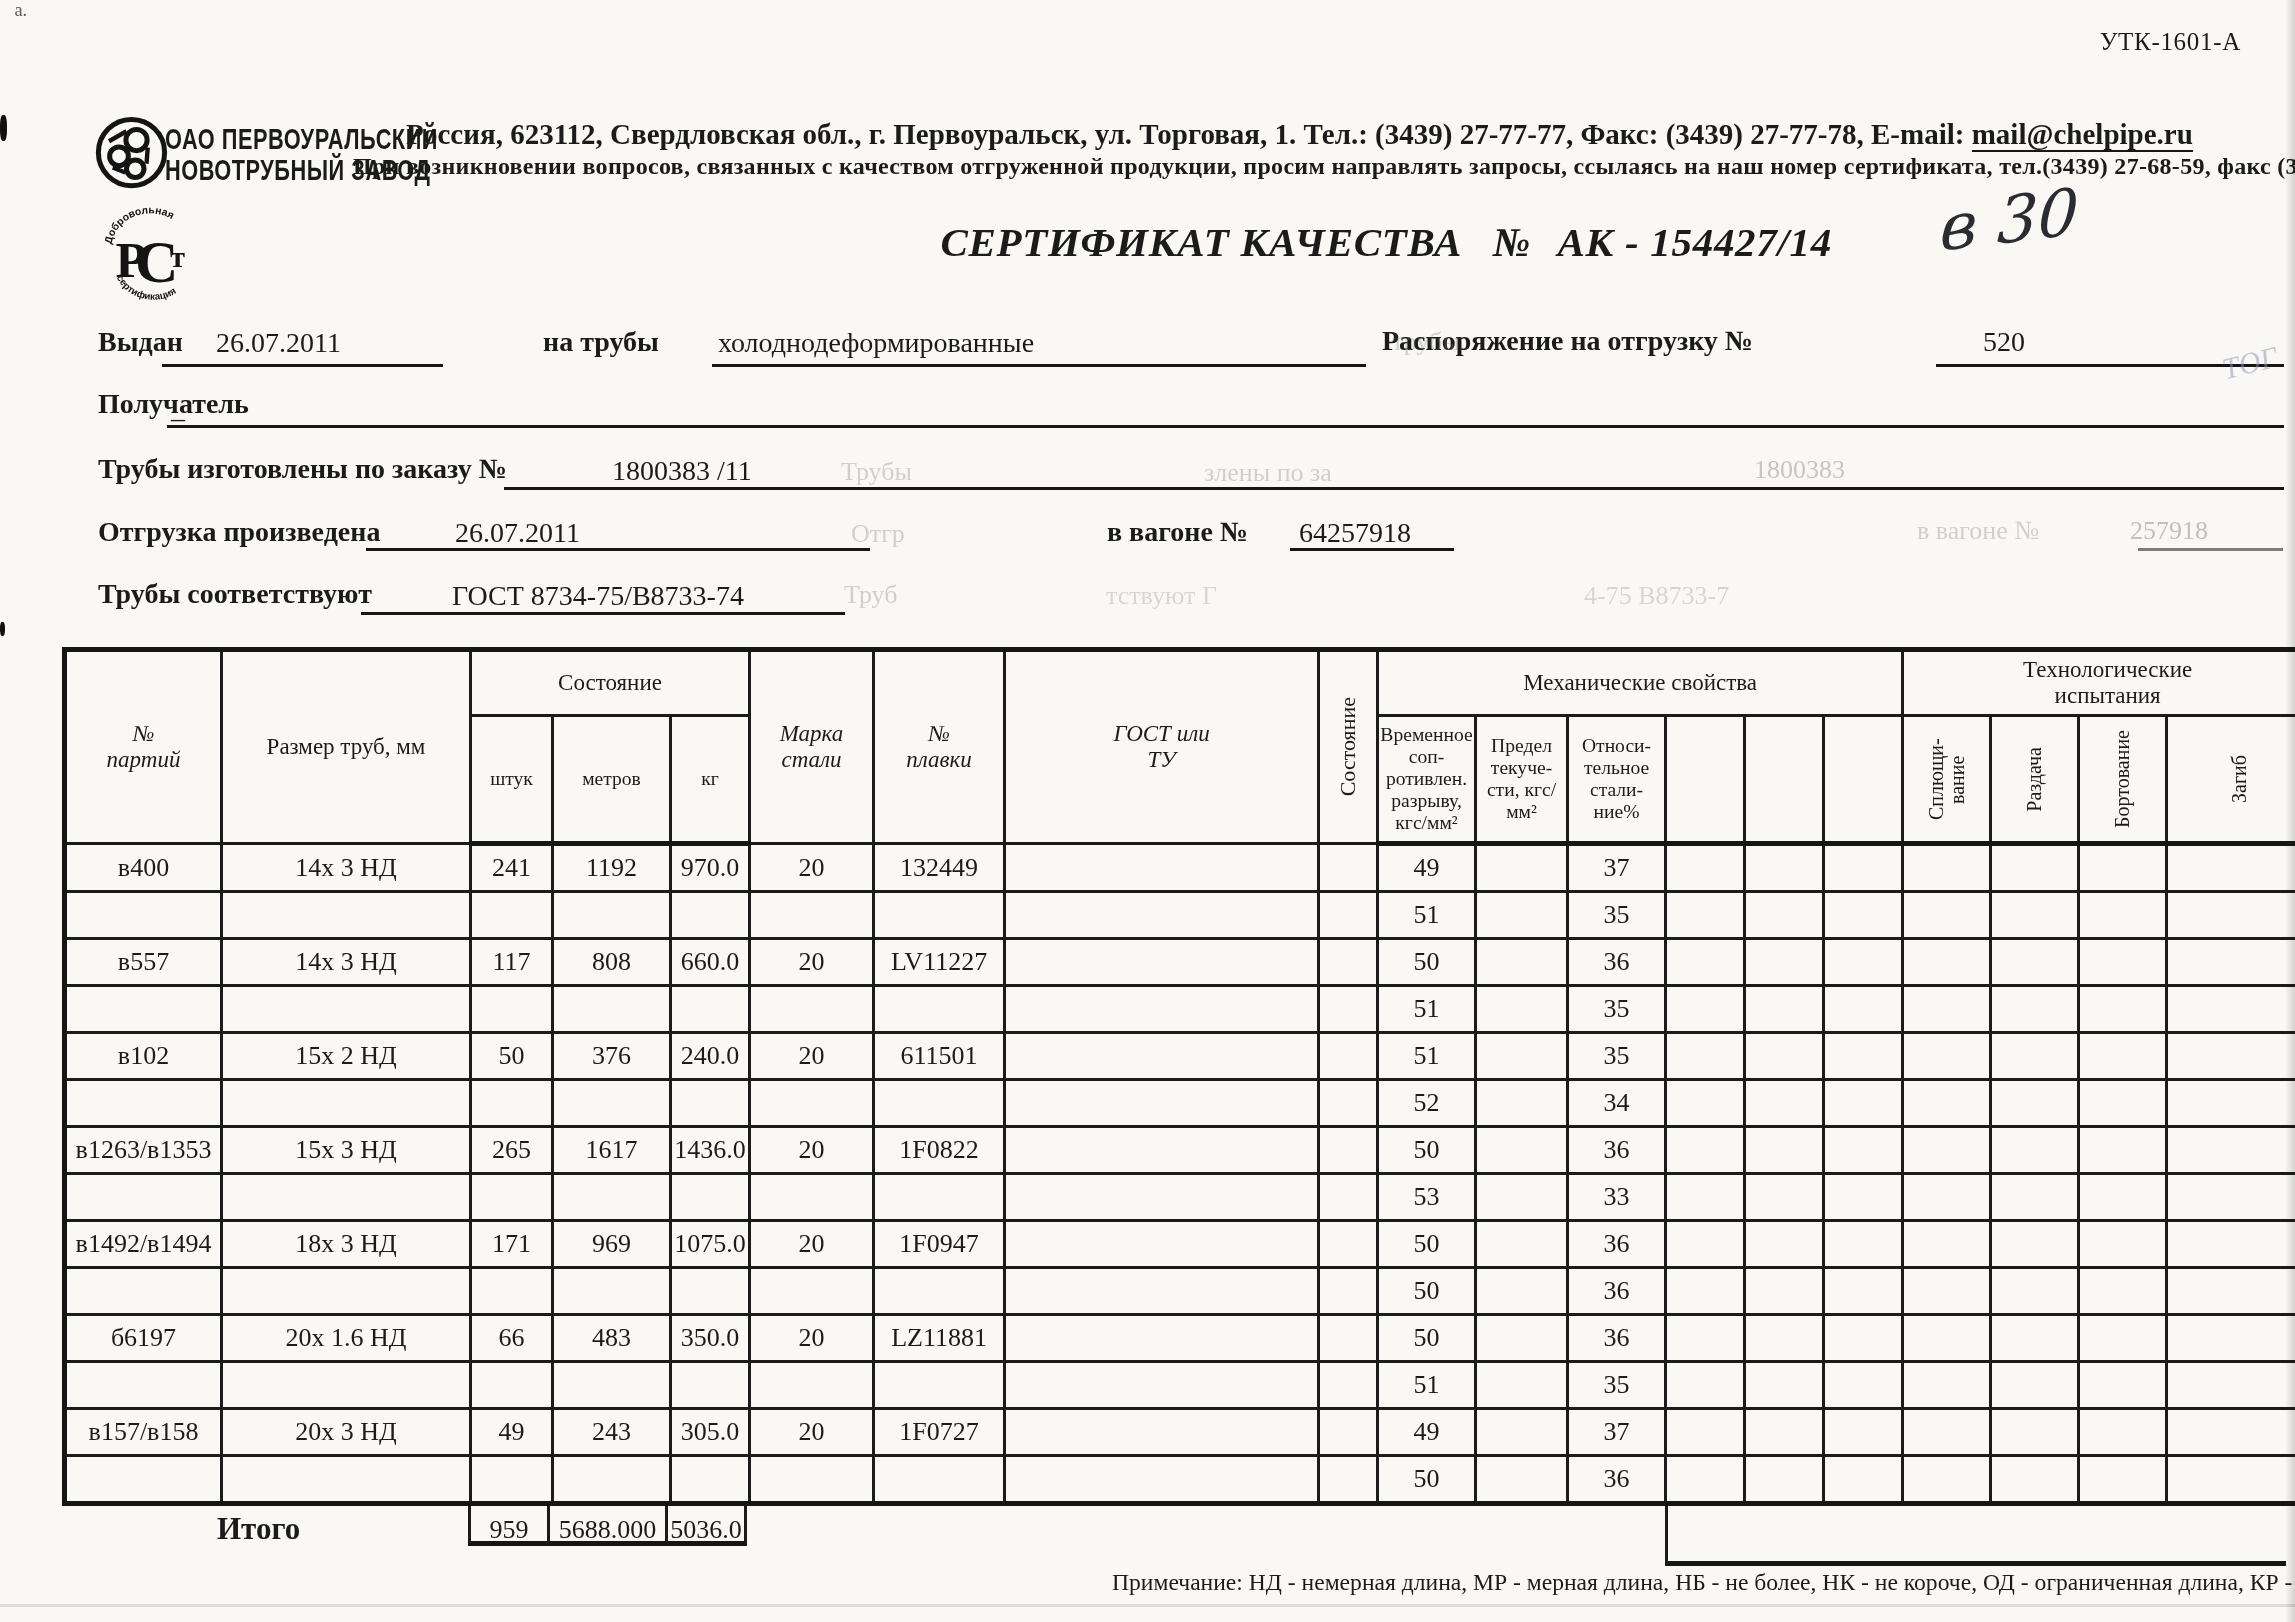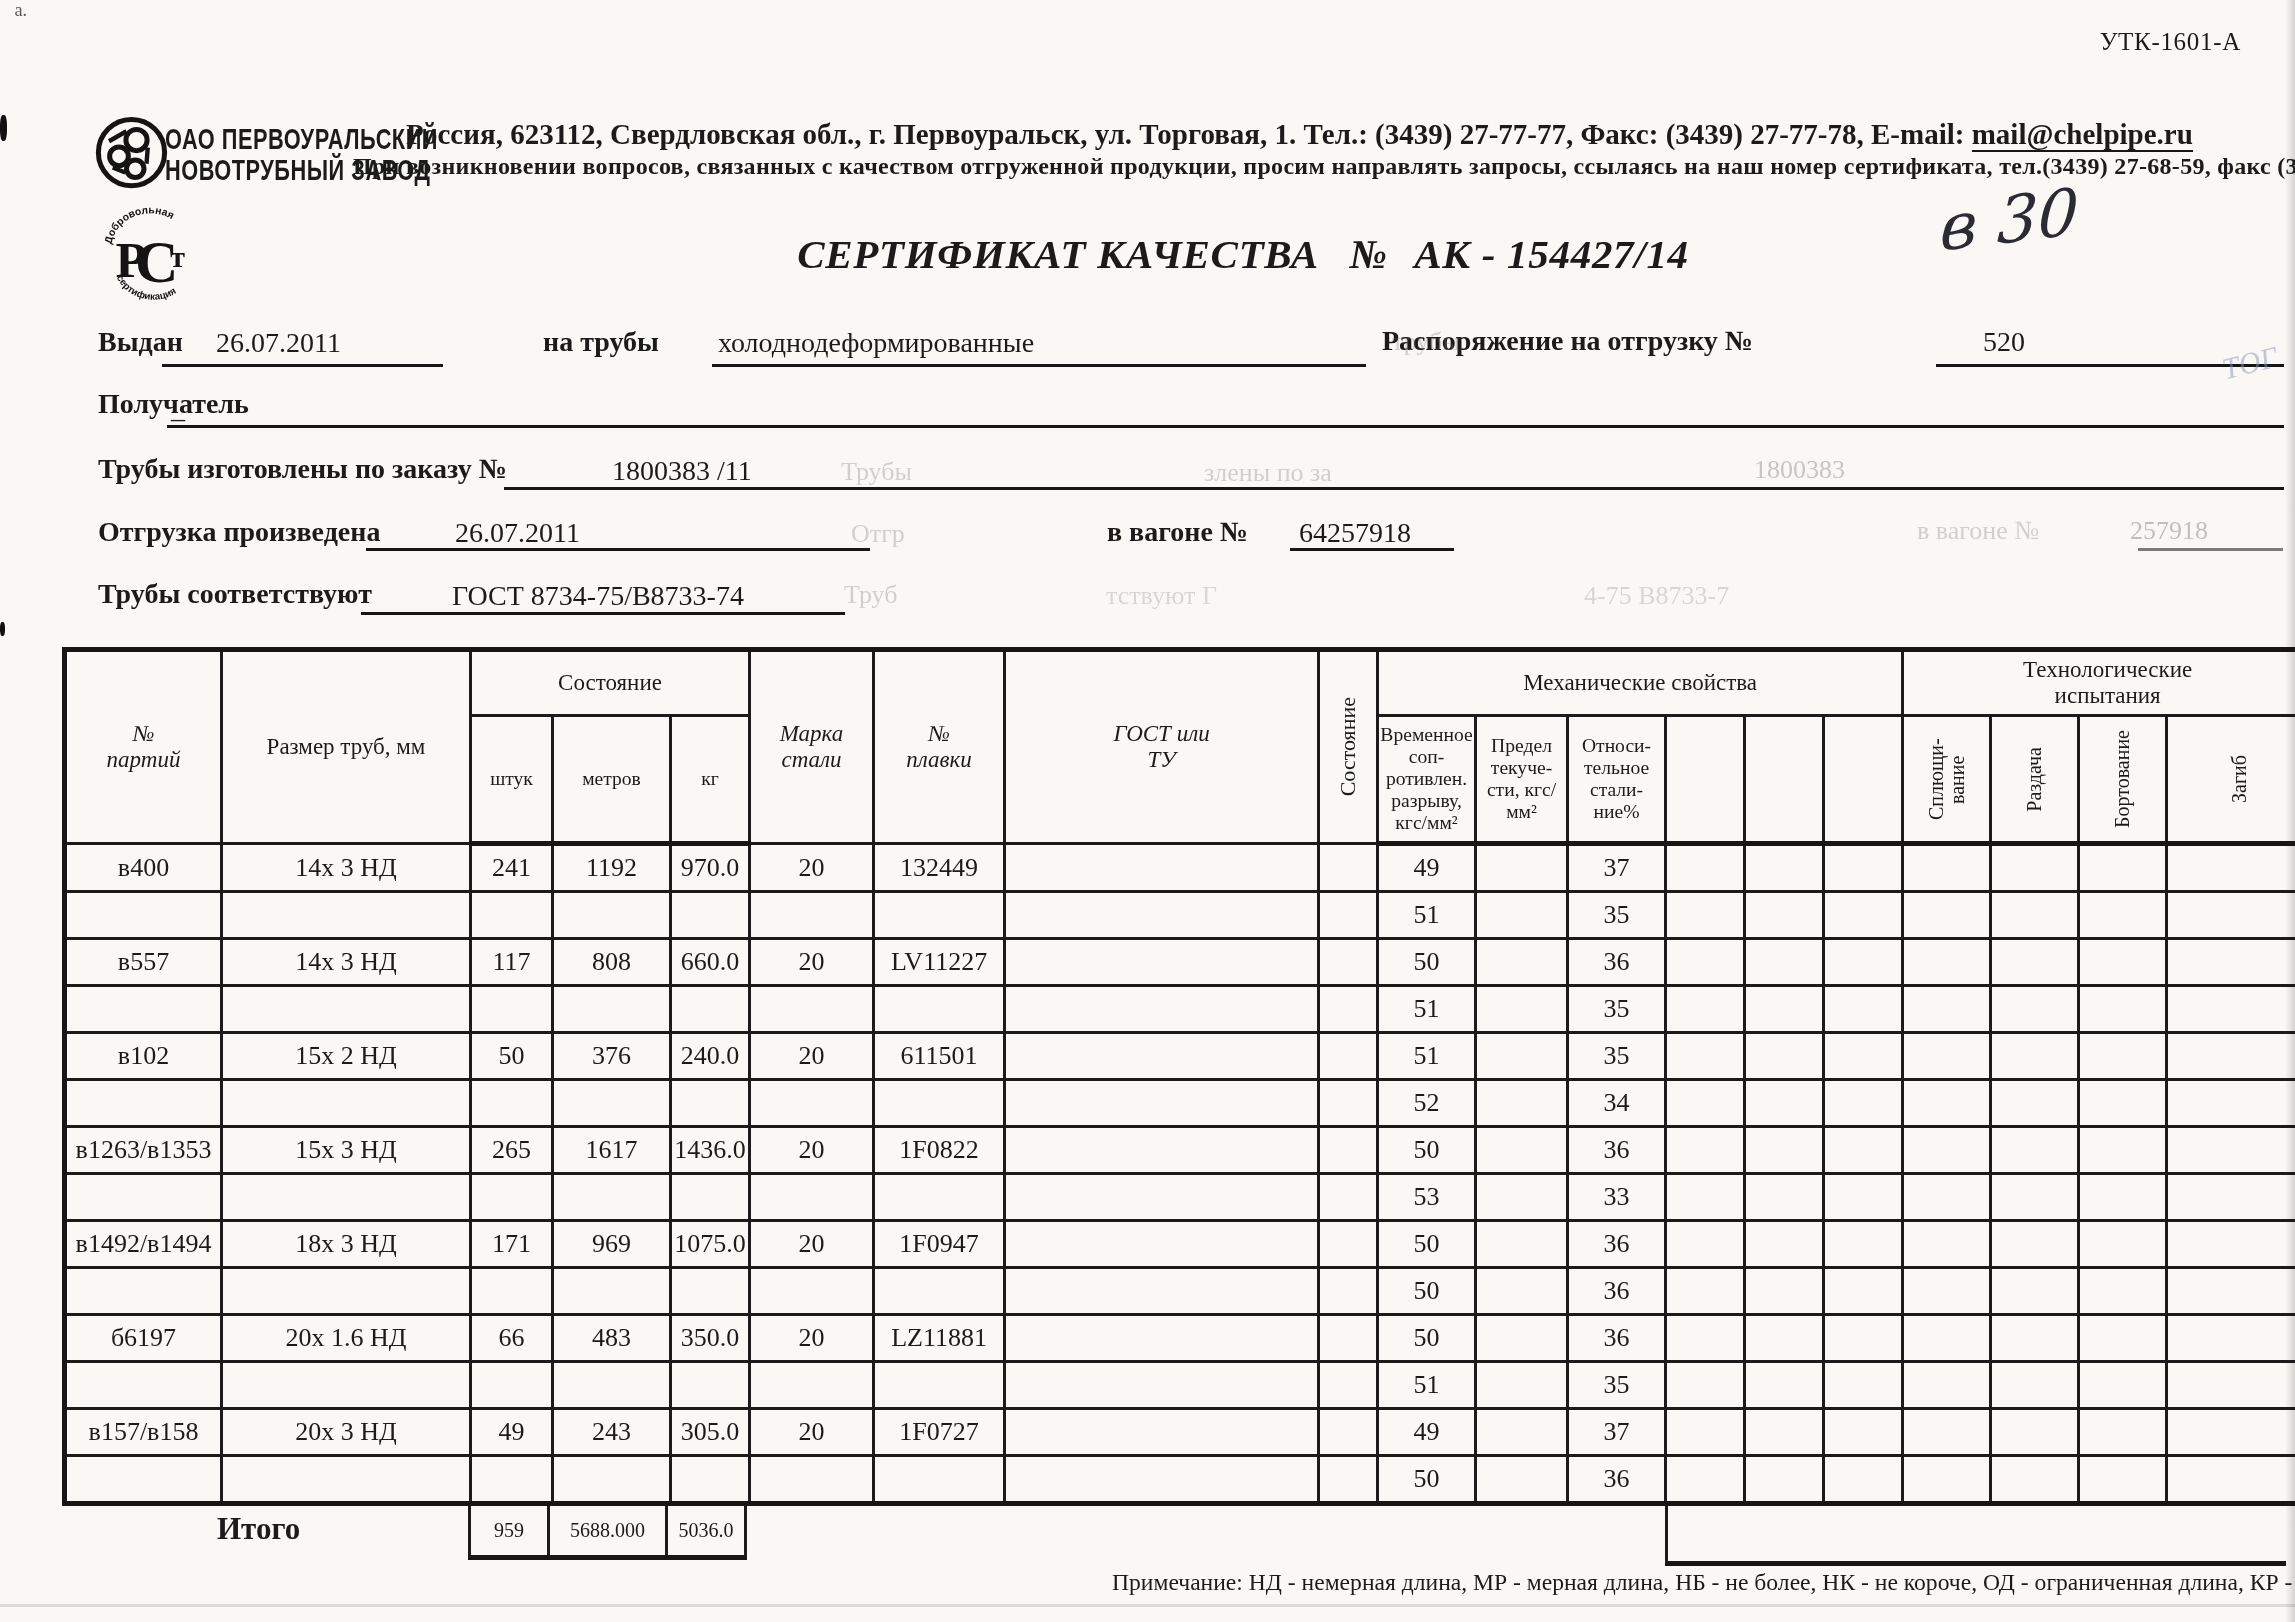--- a/index.html
+++ b/index.html
@@ -31,21 +31,21 @@
   .cellpad{max-width:85px;margin:3px auto;line-height:1.15;font-style:italic;}
   .vert{writing-mode:vertical-rl;transform:rotate(180deg);margin:0 auto;line-height:1.05;
         overflow-wrap:anywhere;}
   .vtall{max-height:196px;font-size:22px;}
   .vtech{max-height:121px;font-size:20px;}
   
   .totals{position:relative;height:56px;}
   .tot-label{position:absolute;left:155px;top:5.2px;width:262px;text-align:left;
              font-weight:bold;font-size:31px;}
   .tot-cells{position:absolute;left:406px;top:0;display:flex;}
-  .tot-cell{box-sizing:border-box;height:54px;line-height:48px;text-align:center;font-size:20px;
+  .tot-cell{box-sizing:border-box;height:40px;line-height:48px;text-align:center;font-size:26px;
             border-left:3.3px solid #1b1b1b;border-right:3.3px solid #1b1b1b;border-bottom:5.2px solid #161616;}
   .stampbox{position:absolute;left:1603px;top:0;width:618px;height:55px;
             border-left:3.9px solid #1b1b1b;border-bottom:5.9px solid #161616;}
   .note{margin-left:1050px;margin-top:6.5px;font-size:23.6px;white-space:nowrap;}
   .speck{position:absolute;background:#101010;border-radius:40%;}
   .edge-r{position:absolute;right:0;top:0;width:10.5px;height:100%;
           background:linear-gradient(to left,rgba(40,40,40,.18),rgba(40,40,40,0));}
   .edge-b{position:absolute;left:0;top:1604px;width:100%;height:2.6px;background:rgba(60,60,60,.15);}
 </style>
 </head>
@@ -88,21 +88,21 @@
       <textPath href="#rstTop">Добровольная</textPath>
     </text>
     <text x="28" y="112" font-size="78" font-weight="bold" fill="#141414" font-family="Liberation Serif, serif">Р</text>
     <text x="58" y="120" font-size="92" font-weight="bold" fill="#141414" font-family="Liberation Serif, serif">С</text>
     <text x="112" y="96" font-size="46" font-weight="bold" fill="#141414" font-family="Liberation Serif, serif">т</text>
     <text font-size="15" font-weight="bold" fill="#141414" font-family="Liberation Sans, sans-serif">
       <textPath href="#rstBot">сертификация</textPath>
     </text>
   </svg>
 
-  <div class="abs title" style="left:654px;top:230px;width:1178px;text-align:center;">
+  <div class="abs title" style="left:654px;top:218px;width:1178px;text-align:right;">
     <span>СЕРТИФИКАТ КАЧЕСТВА</span>
     <span style="margin-left:19.6px;">№</span>
     <span style="margin-left:15.7px;">АК - 154427/14</span>
   </div>
 
   <div class="abs hand" style="left:1940px;top:183px;">в 30</div>
 
   <div class="abs lbl" style="left:98px;top:326px;">Выдан</div>
   <div class="abs val" style="left:216px;top:327px;">26.07.2011</div>
   <div class="abs uline" style="left:162px;top:364px;width:281px;"></div>

